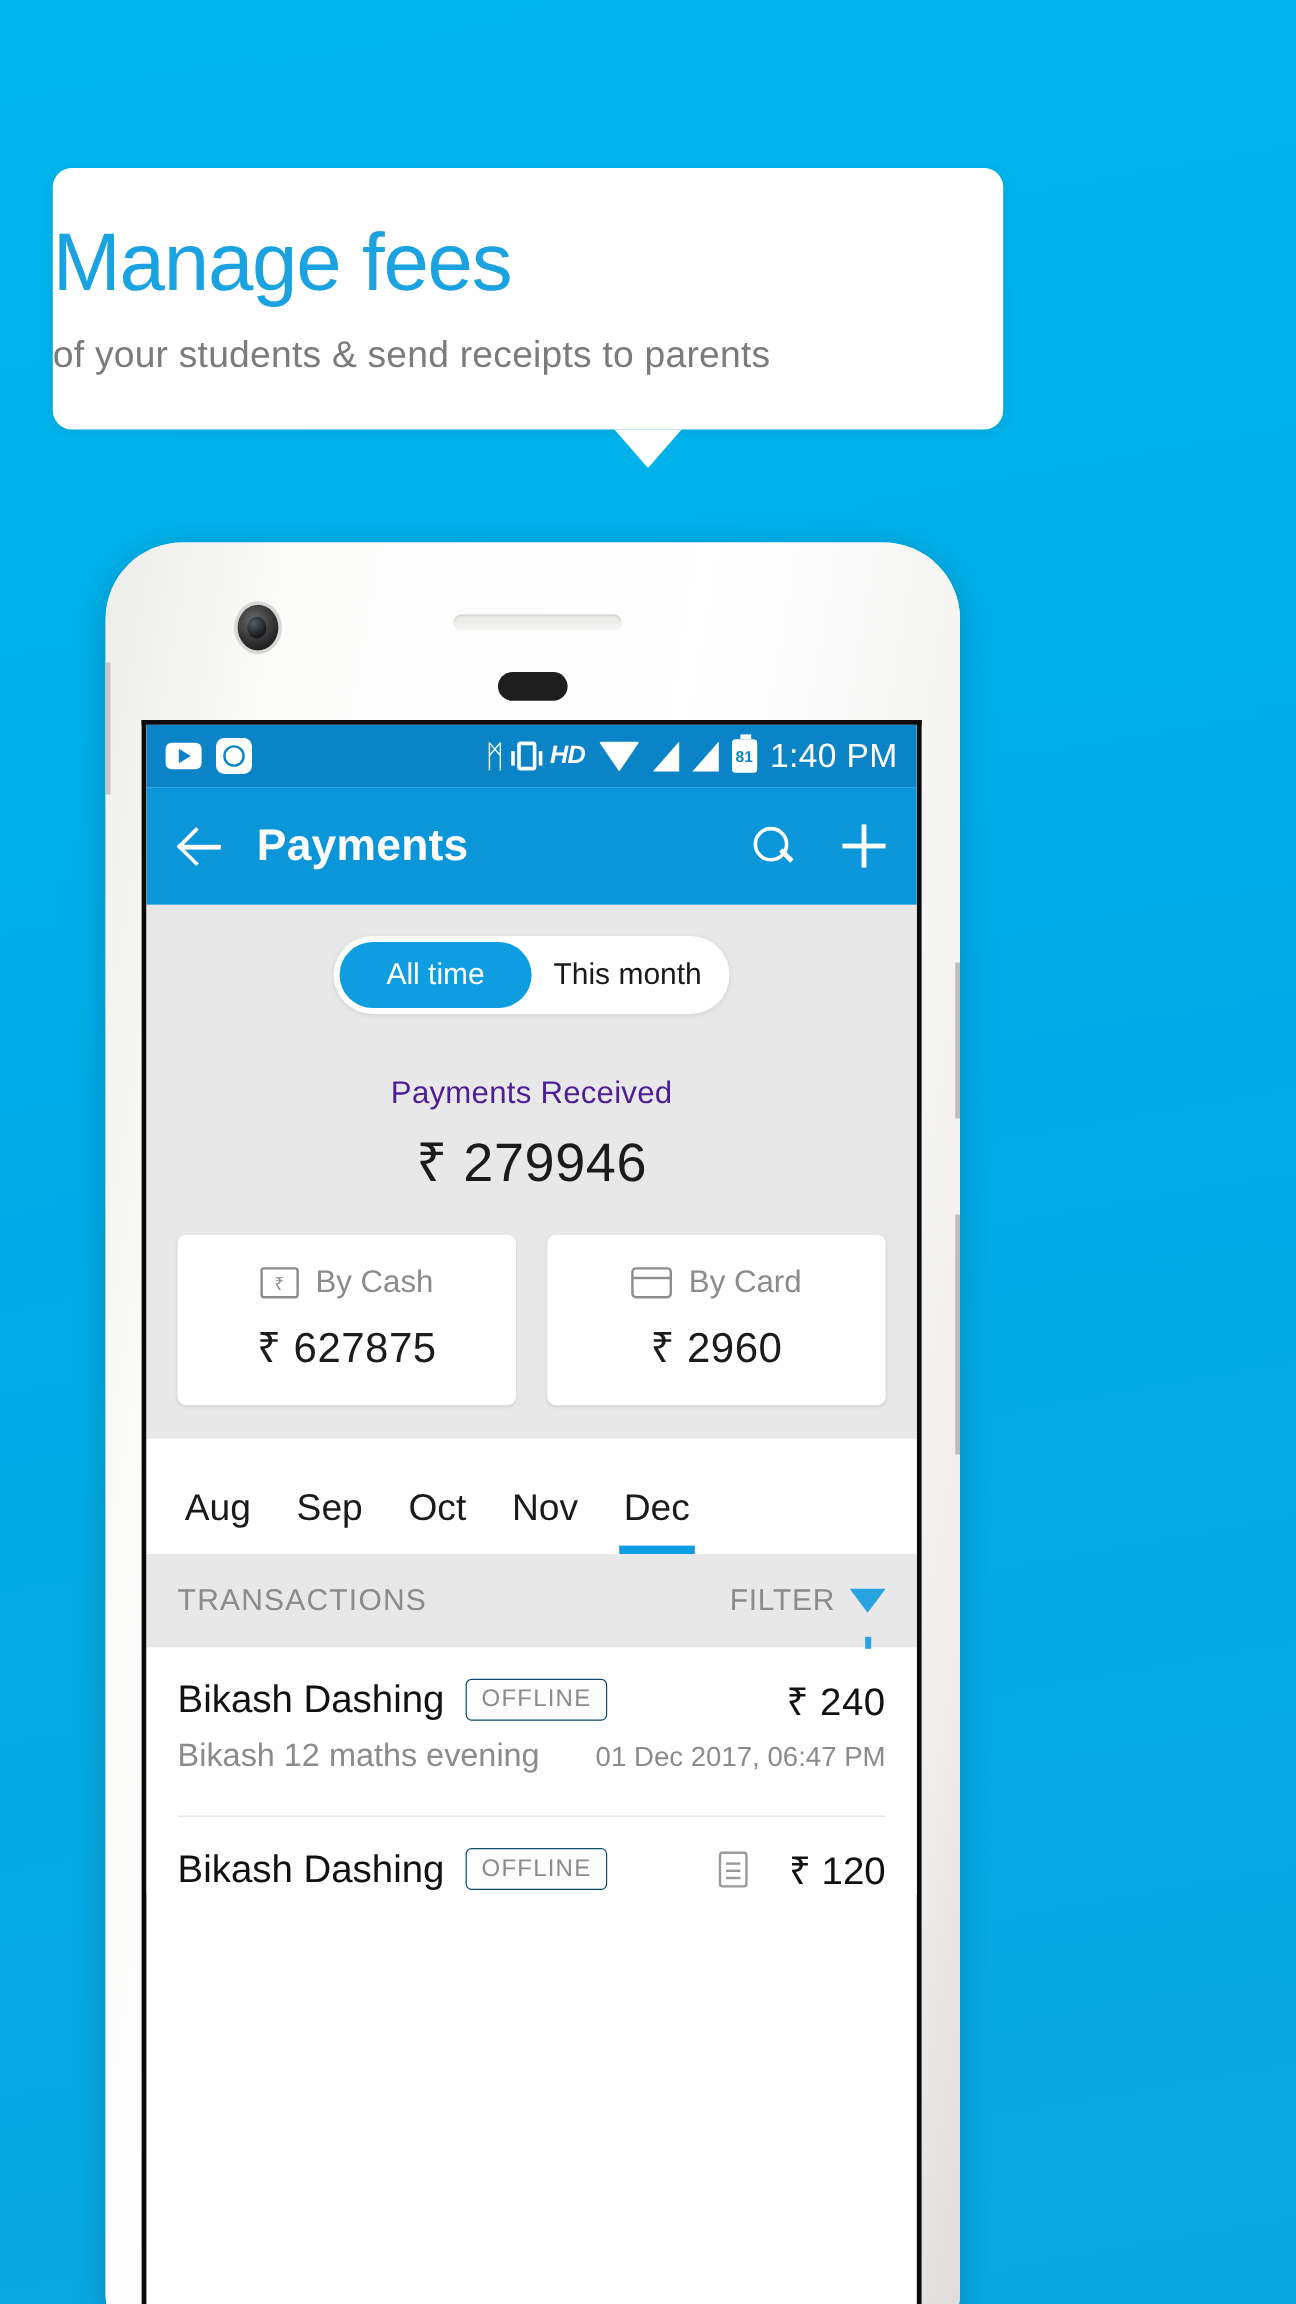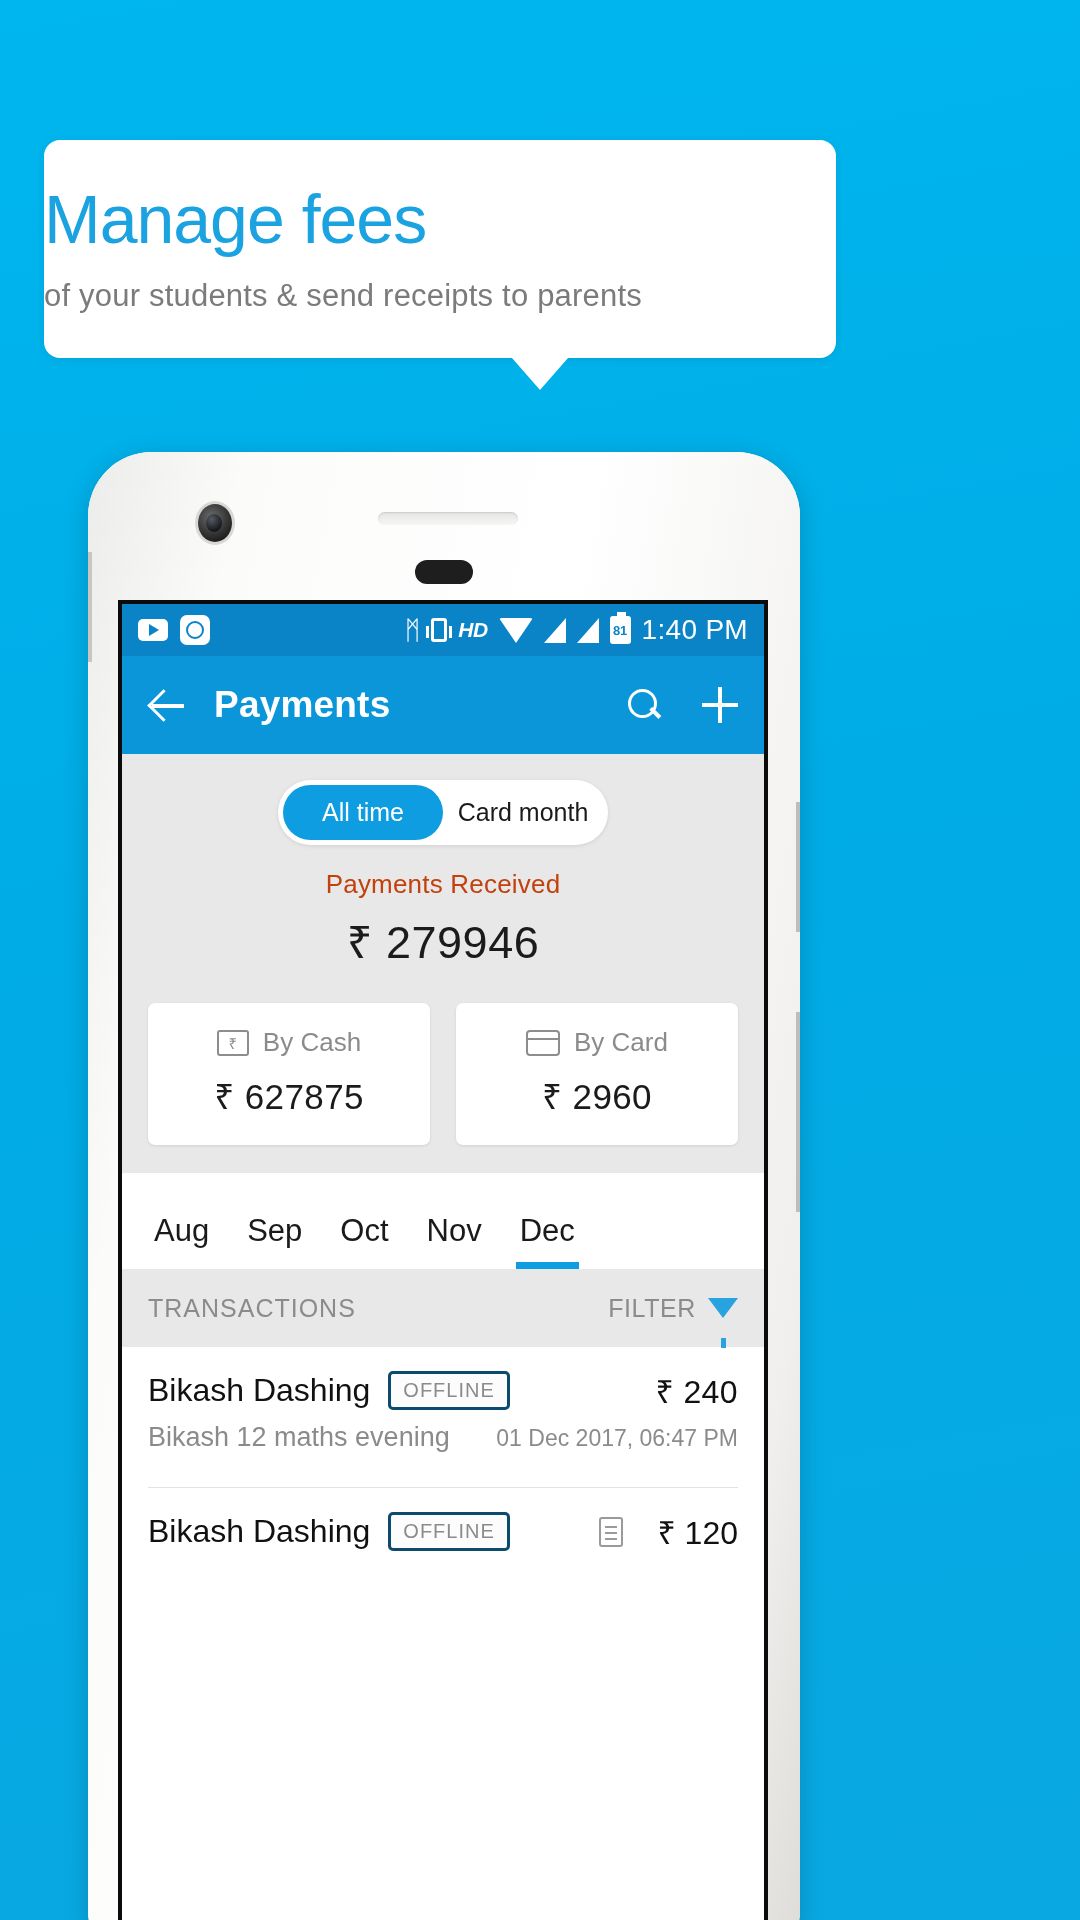--- a/index.html
+++ b/index.html
@@ -215,22 +215,22 @@
     box-shadow: 0 1px 4px rgba(0,0,0,.10);
   }
   .seg {
     flex: 1; text-align: center;
     padding: 13px 0; font-size: 25px; border-radius: 30px;
     color: #1a1a1a;
   }
   .seg.active { background: #0d9de0; color: #fff; }
 
   .received-label {
-    text-align: center; color: #c2410c; font-size: 26px;
-    margin-top: 24px; letter-spacing: .2px;
+    text-align: center; color: #4c1d95; font-size: 26px;
+    margin-top: 50px; letter-spacing: .2px;
   }
   .received-value {
     text-align: center; color: #1b1b1b; font-size: 45px;
     font-weight: 400; margin-top: 10px; letter-spacing: .5px;
   }
 
   .cards {
     display: flex; gap: 26px; padding: 32px 26px 28px;
   }
   .card {
@@ -290,21 +290,21 @@
   .funnel::after{
     content:""; position:absolute; left:-2.5px; top:20px; width:5px; height:10px; background:#29a3e0;
   }
 
   
   .tx-list { background: #fff; }
   .tx-row { padding: 22px 26px 0; }
   .tx-line1 { display:flex; align-items:center; gap: 18px; }
   .tx-name { font-size: 32px; color: #111; }
   .badge {
-    border: 3px solid #0c4a6e; border-radius: 5px;
+    border: 1px solid #0c4a6e; border-radius: 5px;
     padding: 5px 12px; font-size: 20px; color: #8b8b8b;
     letter-spacing: 1px; background:#fcfcfc;
   }
   .tx-amount { margin-left:auto; font-size: 32px; color:#111; letter-spacing:.4px; }
   .doc-ico {
     width: 24px; height: 30px; border: 2.5px solid #9a9a9a; border-radius: 3px;
     margin-left: auto; position: relative;
   }
   .doc-ico::before{
     content:""; position:absolute; left:4px; top:7px; width:12px; height:2px;
@@ -361,21 +361,21 @@
         <span class="appbar-title">Payments</span>
         <div class="appbar-actions">
           <span class="search-ico"></span>
           <span class="plus-ico"></span>
         </div>
       </div>
 
       <div class="summary">
         <div class="seg-wrap">
           <div class="seg active">All time</div>
-          <div class="seg">Card month</div>
+          <div class="seg">This month</div>
         </div>
 
         <div class="received-label">Payments Received</div>
         <div class="received-value">₹ 279946</div>
 
         <div class="cards">
           <div class="card">
             <div class="card-head">
               <span class="cash-ico">₹</span>
               <span class="card-label">By Cash</span>

